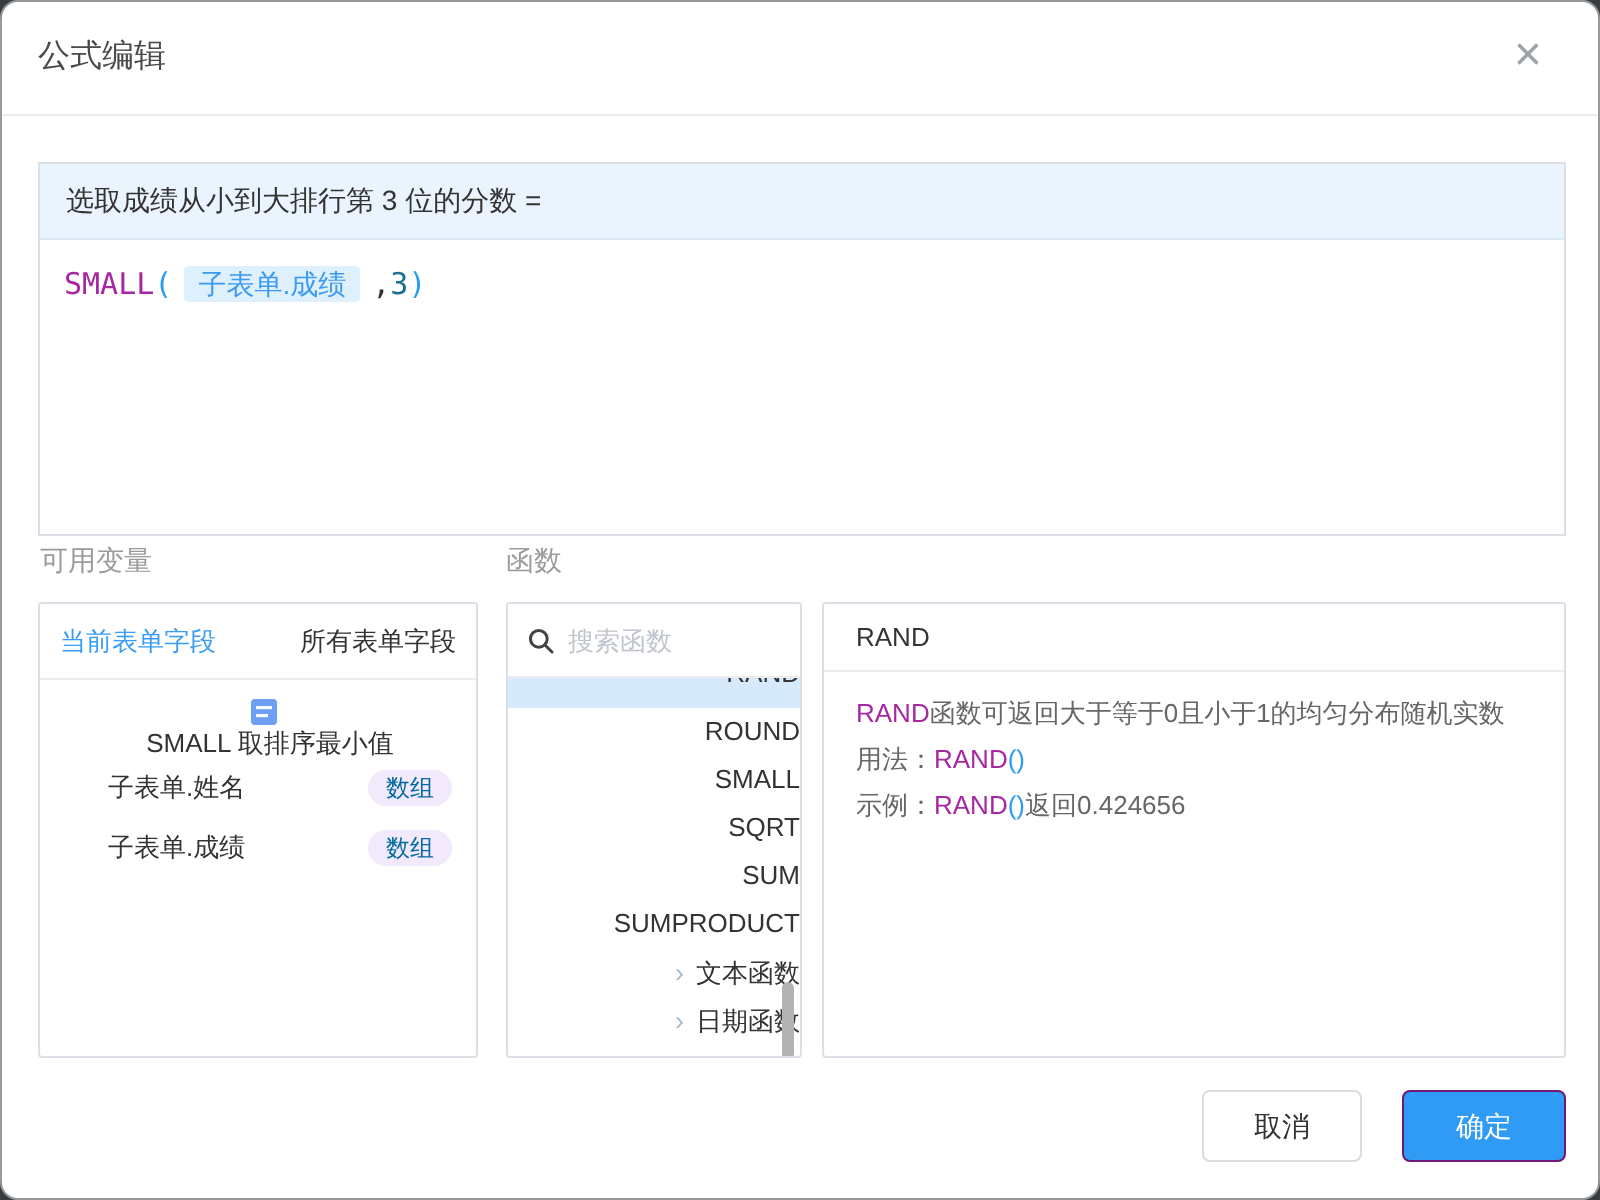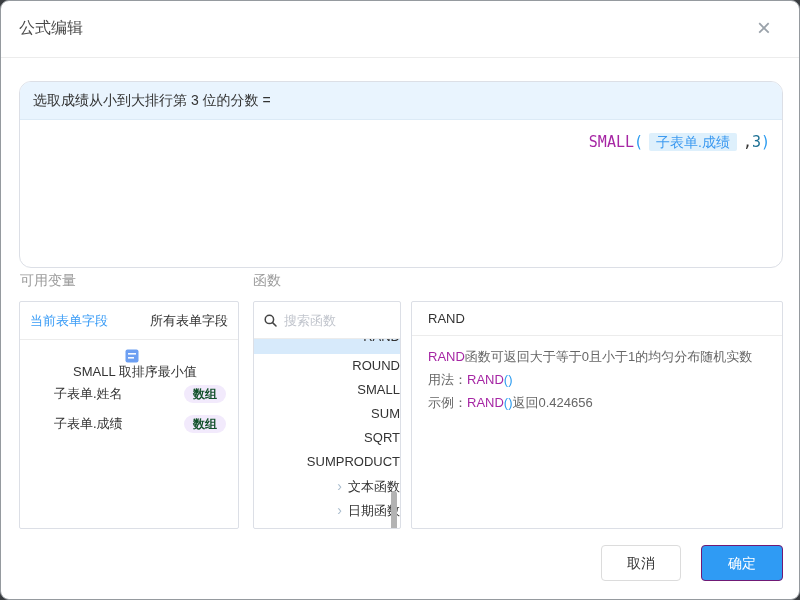--- a/index.html
+++ b/index.html
@@ -10,24 +10,24 @@
 
   
   .titlebar { position:absolute; left:0; top:0; right:0; height:57px;
               border-bottom:1px solid #ececec;font-family:Liberation Mono, monospace; }
   .title { position:absolute; left:18px; top:0; line-height:57px; font-size:16px; color:#4a4a4a; }
   .close { position:absolute; right:20px; top:14px; width:30px; height:30px; text-align:center;
            line-height:30px; font-size:24px; color:#9aa2aa; cursor:pointer; }
 
   
   .editor { position:absolute; left:18px; top:80px; width:764px; height:187px;
-            border:1px solid #dcdfe6; border-radius:12px; overflow:hidden; }
+            border:1px solid #dcdfe6; border-radius:0; overflow:hidden; }
   .hint { height:38px; background:#e9f4fe; border-bottom:1px solid #dceaf6;
           line-height:37px; padding-left:13px; font-size:14px; color:#333; }
-  .code { padding:13px 12px; font-family:"DejaVu Sans Mono",monospace; font-size:15px; color:#333;text-align:right; }
+  .code { padding:13px 12px; font-family:"DejaVu Sans Mono",monospace; font-size:15px; color:#333; }
   .tok-fn { color:#a626a4; }
   .tok-paren { color:#2d9cf0; }
   .tok-field { background:#def0fc; color:#3d9af0; border-radius:2px; padding:1px 7px; margin:0 6px;
                font-family:"Liberation Sans","DejaVu Sans",sans-serif; font-size:14px; }
   .tok-comma { color:#333; }
   .tok-num { color:#1c6f93; }
 
   
   .sec-label { position:absolute; top:271px; font-size:14px; color:#9b9b9b; }
   .sec-vars { left:19px; } .sec-fns { left:252px; }
@@ -41,22 +41,22 @@
 
   
   .tabs { display:flex; height:38px; border-bottom:1px solid #ececec;gap:22px; }
   .tab { flex:1; text-align:center; line-height:38px; font-size:13px; color:#333; cursor:pointer; }
   .tab.active { color:#3a9cf6; }
   .var-list { padding-top:9px; }
   .var-row { height:30px; display:flex; align-items:center; font-size:13px; color:#333; cursor:pointer; }
   .var-row.head { padding-left:12px;flex-direction:column; }
   .var-row.child { padding-left:34px; padding-right:12px; justify-content:space-between; }
   .form-ic { width:14px; height:14px; margin-right:7px; flex:0 0 auto; }
-  .badge { background:#f2eafc; color:#14532d; font-size:12px; border-radius:9px;
-           padding:1px 9px; line-height:16px;font-weight:bold; }
+  .badge { background:#f2eafc; color:#0369a1; font-size:12px; border-radius:9px;
+           padding:1px 9px; line-height:16px; }
 
   
   .search { height:37px; border-bottom:1px solid #ececec; display:flex; align-items:center; padding:0 10px; }
   .search svg { flex:0 0 auto; margin-right:7px; }
   .search input { border:none; outline:none; width:100%; font-size:13px; color:#333;
                   font-family:"Liberation Sans","DejaVu Sans",sans-serif; }
   .search input::placeholder { color:#c0c4cc; }
   .fn-list { position:relative; height:190px; overflow:hidden;text-align:right; }
   .fn-sel { height:15px; background:#d7eafb; overflow:hidden; }
   .fn-sel span { display:block; margin-top:-10px; padding-left:28px; font-size:13px; color:#333; }
@@ -131,22 +131,22 @@
         <line x1="8.6" y1="8.6" x2="12" y2="12" stroke="#444" stroke-width="1.5" stroke-linecap="round"></line>
       </svg>
       <input type="text" placeholder="搜索函数" style="">
     </div>
     <div class="fn-list">
       <div class="fn-sel">
         <span>RAND</span>
       </div>
       <div class="fn-item">ROUND</div>
       <div class="fn-item">SMALL</div>
+      <div class="fn-item">SQRT</div>
       <div class="fn-item">SUM</div>
-      <div class="fn-item">SQRT</div>
       <div class="fn-item">SUMPRODUCT</div>
       <div class="fn-cat"><span class="chev">›</span><span>文本函数</span></div>
       <div class="fn-cat"><span class="chev">›</span><span>日期函数</span></div>
       <div class="fn-cat"><span class="chev">›</span><span>逻辑函数</span></div>
       <div class="thumb"></div>
     </div>
   </div>
 
   <div class="panel p-right">
     <div class="fd-head">RAND</div>

